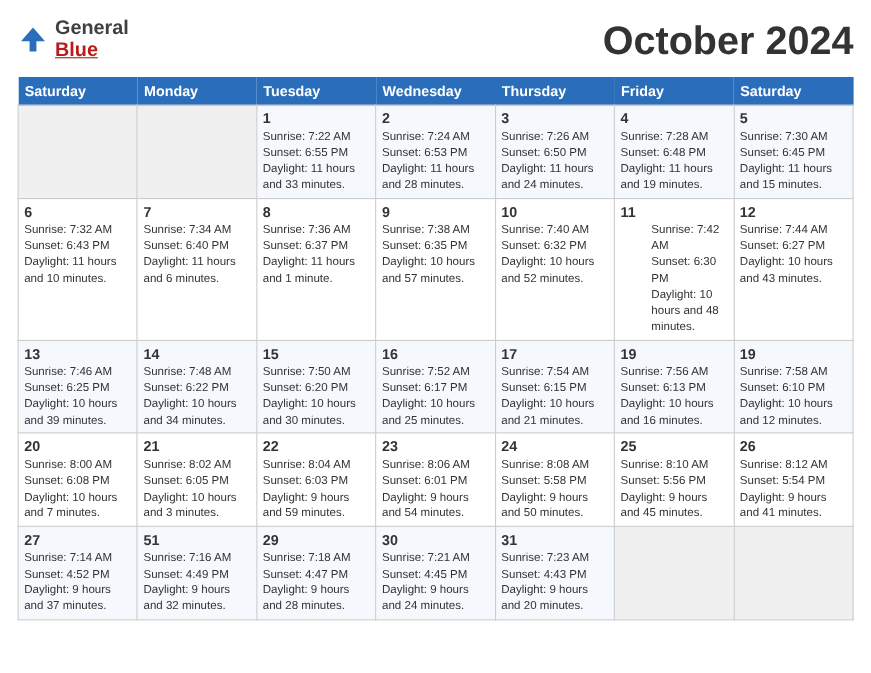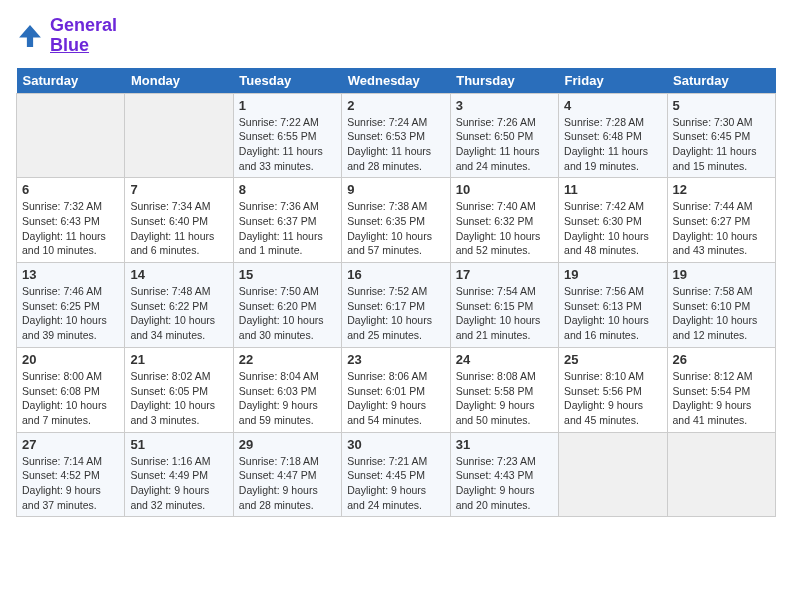--- a/index.html
+++ b/index.html
@@ -22,26 +22,26 @@
       gap: 6px;
     }
     .logo-text {
       display: flex;
       flex-direction: column;
       line-height: 1.1;
     }
     .logo-general {
       font-size: 18px;
       font-weight: bold;
-      color: #6d28d9;
+      color: #404040;
     }
     .logo-blue {
       font-size: 18px;
       font-weight: bold;
-      color: #6d28d9;
+      color: #b91c1c;
       text-decoration: underline;
     }
     .logo-icon {
       width: 28px;
       height: 28px;
     }
     .title-block {
       text-align: right;
     }
     .month-title {
@@ -103,20 +103,21 @@
   <div class="logo">
     <svg class="logo-icon" viewBox="0 0 36 36">
       <polygon points="18,4 32,20 22,20 22,32 14,32 14,20 4,20" fill="#2a6ebb"></polygon>
     </svg>
     <div class="logo-text">
       <span class="logo-general">General</span>
       <span class="logo-blue">Blue</span>
     </div>
   </div>
   <div class="title-block">
+    <div class="month-title">October 2024</div>
   </div>
 </div>
 
 <table>
   <thead>
     <tr>
     <th>Saturday</th>
         <th>Monday</th>
         <th>Tuesday</th>
         <th>Wednesday</th>
@@ -186,21 +187,21 @@
 Daylight: 10 hours and 57 minutes.</div>
         </td>
         <td>
           <span class="day-num">10</span>
           <div class="day-detail" style="white-space: pre-line;">Sunrise: 7:40 AM
 Sunset: 6:32 PM
 Daylight: 10 hours and 52 minutes.</div>
         </td>
         <td>
           <span class="day-num">11</span>
-          <div class="day-detail" style="white-space: pre-line;">Sunrise: 7:42 AM
+          <div class="day-detail" style="white-space: pre-line; margin-left: 28px;">Sunrise: 7:42 AM
 Sunset: 6:30 PM
 Daylight: 10 hours and 48 minutes.</div>
         </td>
         <td>
           <span class="day-num">12</span>
           <div class="day-detail" style="white-space: pre-line;">Sunrise: 7:44 AM
 Sunset: 6:27 PM
 Daylight: 10 hours and 43 minutes.</div>
         </td>
       </tr>
@@ -294,21 +295,21 @@
       </tr>
       <tr>
         <td>
           <span class="day-num">27</span>
           <div class="day-detail" style="white-space: pre-line;">Sunrise: 7:14 AM
 Sunset: 4:52 PM
 Daylight: 9 hours and 37 minutes.</div>
         </td>
         <td>
           <span class="day-num">51</span>
-          <div class="day-detail" style="white-space: pre-line;">Sunrise: 1:16 AM
+          <div class="day-detail" style="white-space: pre-line;">Sunrise: 7:16 AM
 Sunset: 4:49 PM
 Daylight: 9 hours and 32 minutes.</div>
         </td>
         <td>
           <span class="day-num">29</span>
           <div class="day-detail" style="white-space: pre-line;">Sunrise: 7:18 AM
 Sunset: 4:47 PM
 Daylight: 9 hours and 28 minutes.</div>
         </td>
         <td>

